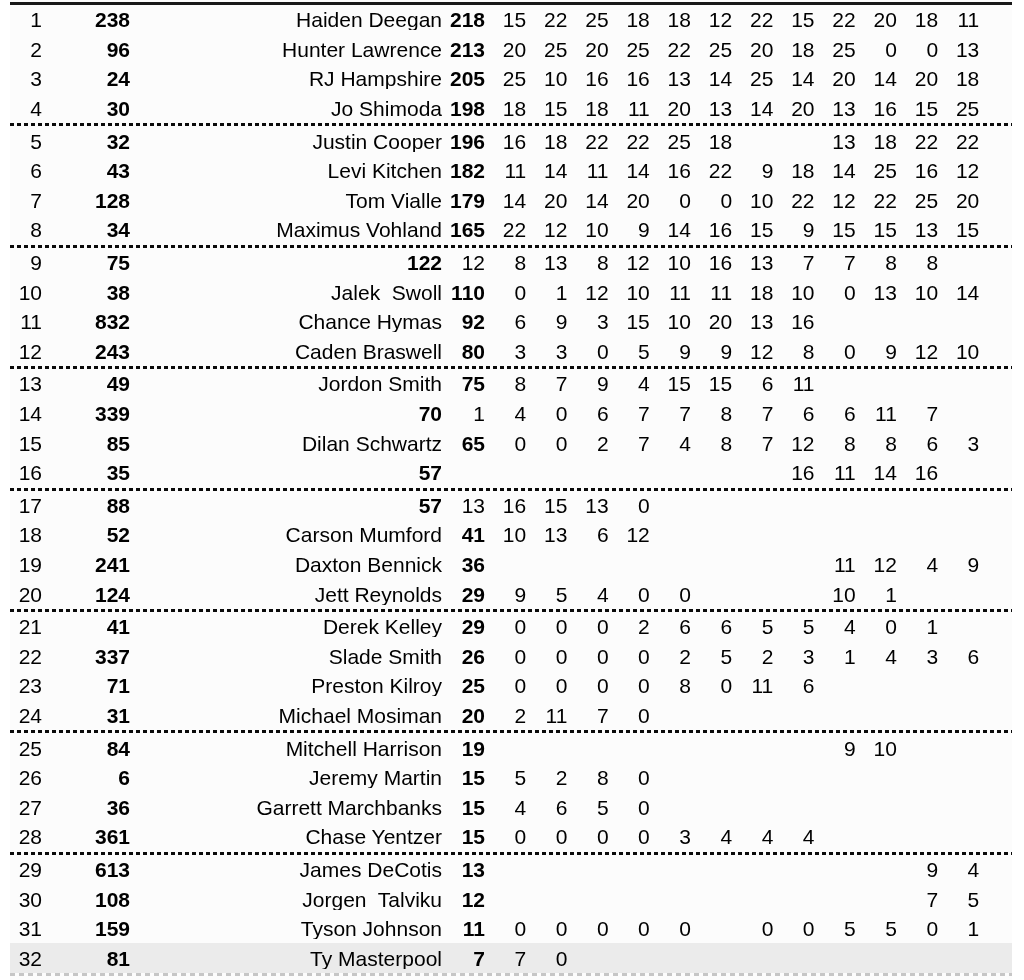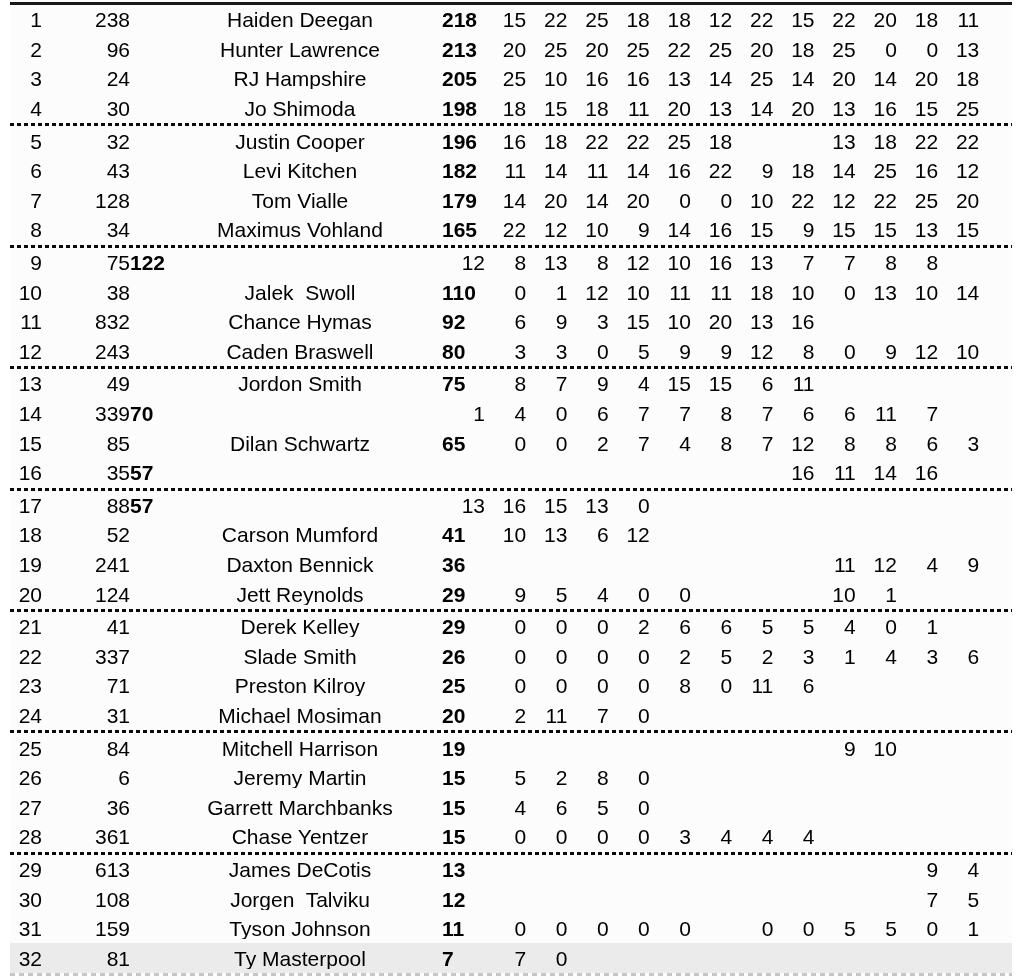--- a/index.html
+++ b/index.html
@@ -35,23 +35,23 @@
     display: grid;
     grid-template-columns: 32px 88px 312px 43px repeat(12, 41.2px) 1fr;
     align-items: center;
     font-size: 21px;
     line-height: 1;
     color: #000;
   }
   .row.last-row { background: #ebebeb; }
   .cell { white-space: pre; }
   .cell.pos   { text-align: right; }
-  .cell.num   { text-align: right; }
-  .cell.name  { text-align: center; padding-left: 28px; overflow: hidden; }
-  .cell.total { text-align: left; font-weight: 700; }
+  .cell.num   { text-align: right; font-weight: bold; }
+  .cell.name  { text-align: right; padding-left: 28px; overflow: hidden; }
+  .cell.total { text-align: right; font-weight: 700; }
   .cell.score { text-align: right; }
   .group-separator {
     flex: 0 0 3px;
     background: repeating-linear-gradient(to right, #0a0a0a 0px, #0a0a0a 4px, transparent 4px, transparent 7px);
   }
   .bottom-separator {
     flex: 0 0 3px;
     margin-top: auto;
     background: repeating-linear-gradient(to right, #c6c6c6 0px, #c6c6c6 5px, transparent 5px, transparent 9px);
   }

